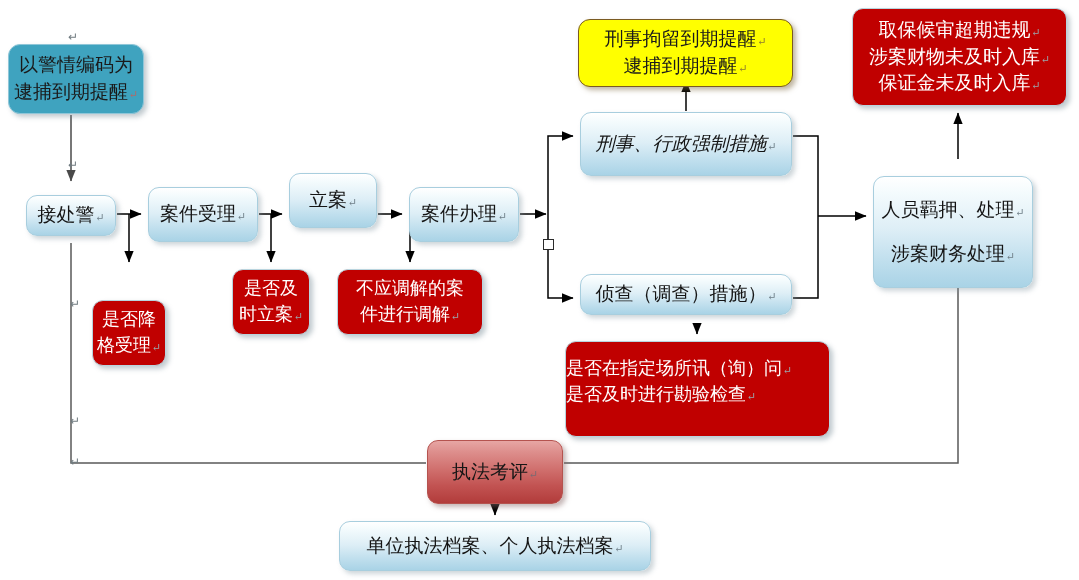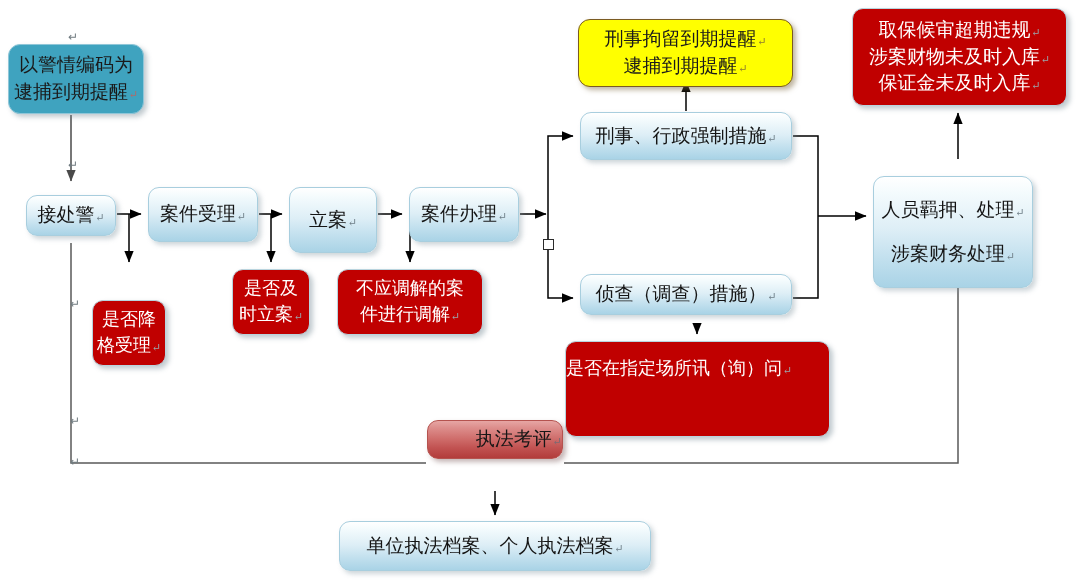--- a/index.html
+++ b/index.html
@@ -184,29 +184,29 @@
   </div>
 
   <div class="node n-blue" style="left:26px; top:187px; width:90px; height:41px;margin-top:8px;">
     <span class="ln"><span>接处警</span><span class="pilcrow">↵</span></span>
   </div>
 
   <div class="node n-blue" style="left:148px; top:187px; width:110px; height:55px;">
     <span class="ln"><span>案件受理</span><span class="pilcrow">↵</span></span>
   </div>
 
-  <div class="node n-blue" style="left:289px; top:187px; width:88px; height:66px;">
+  <div class="node n-blue" style="left:289px; top:173px; width:88px; height:55px;">
     <span class="ln"><span>立案</span><span class="pilcrow">↵</span></span>
   </div>
 
   <div class="node n-blue" style="left:409px; top:187px; width:110px; height:55px;">
     <span class="ln"><span>案件办理</span><span class="pilcrow">↵</span></span>
   </div>
 
-  <div class="node n-blue" style="left:580px; top:112px; width:212px; height:48px;">
+  <div class="node n-blue" style="left:580px; top:112px; width:212px; height:64px;font-style:italic;">
     <span class="ln"><span>刑事、行政强制措施</span><span class="pilcrow">↵</span></span>
   </div>
 
   <div class="node n-blue" style="left:580px; top:274px; width:212px; height:41px;">
     <span class="ln"><span>侦查（调查）措施）</span><span class="pilcrow">↵</span></span>
   </div>
 
   <div class="node n-blue" style="left:873px; top:160px; width:160px; height:112px; line-height:2.3;margin-top:16px;">
     <span class="ln"><span>人员羁押、处理</span><span class="pilcrow">↵</span></span>
     <span class="ln"><span>涉案财务处理</span><span class="pilcrow">↵</span></span>
@@ -222,34 +222,35 @@
     <span class="ln"><span>时立案</span><span class="pilcrow">↵</span></span>
   </div>
 
   <div class="node n-red" style="left:337px; top:269px; width:146px; height:66px;">
     <span class="ln">不应调解的案</span>
     <span class="ln"><span>件进行调解</span><span class="pilcrow">↵</span></span>
   </div>
 
   <div class="node n-red" style="left:565px; top:341px; width:265px; height:96px; justify-content:flex-start; padding-top:14px; align-items:flex-start; text-align:left;">
     <span class="ln"><span>是否在指定场所讯（询）问</span><span class="pilcrow">↵</span></span>
+    <span class="ln"><span>是否及时进行勘验检查</span><span class="pilcrow">↵</span></span>
   </div>
 
   <div class="node n-yellow" style="left:578px; top:19px; width:215px; height:68px;">
     <span class="ln"><span>刑事拘留到期提醒</span><span class="pilcrow">↵</span></span>
     <span class="ln"><span>逮捕到期提醒</span><span class="pilcrow">↵</span></span>
   </div>
 
   <div class="node n-red" style="left:852px; top:8px; width:215px; height:98px; font-size:19px;">
     <span class="ln"><span>取保候审超期违规</span><span class="pilcrow">↵</span></span>
     <span class="ln"><span>涉案财物未及时入库</span><span class="pilcrow">↵</span></span>
     <span class="ln"><span>保证金未及时入库</span><span class="pilcrow">↵</span></span>
   </div>
 
-  <div class="node n-redgrad" style="left:427px; top:420px; width:136px; height:39px;align-items:flex-end;">
+  <div class="node n-redgrad" style="left:427px; top:440px; width:136px; height:64px;">
     <span class="ln"><span>执法考评</span><span class="pilcrow">↵</span></span>
   </div>
 
   <div class="node n-blue" style="left:339px; top:521px; width:312px; height:50px;">
     <span class="ln"><span>单位执法档案、个人执法档案</span><span class="pilcrow">↵</span></span>
   </div>
 
   <span class="stray" style="left:68px; top:30px;">↵</span>
   <span class="stray" style="left:68px; top:158px;">↵</span>
   <span class="stray" style="left:70px; top:297px;">↵</span>

